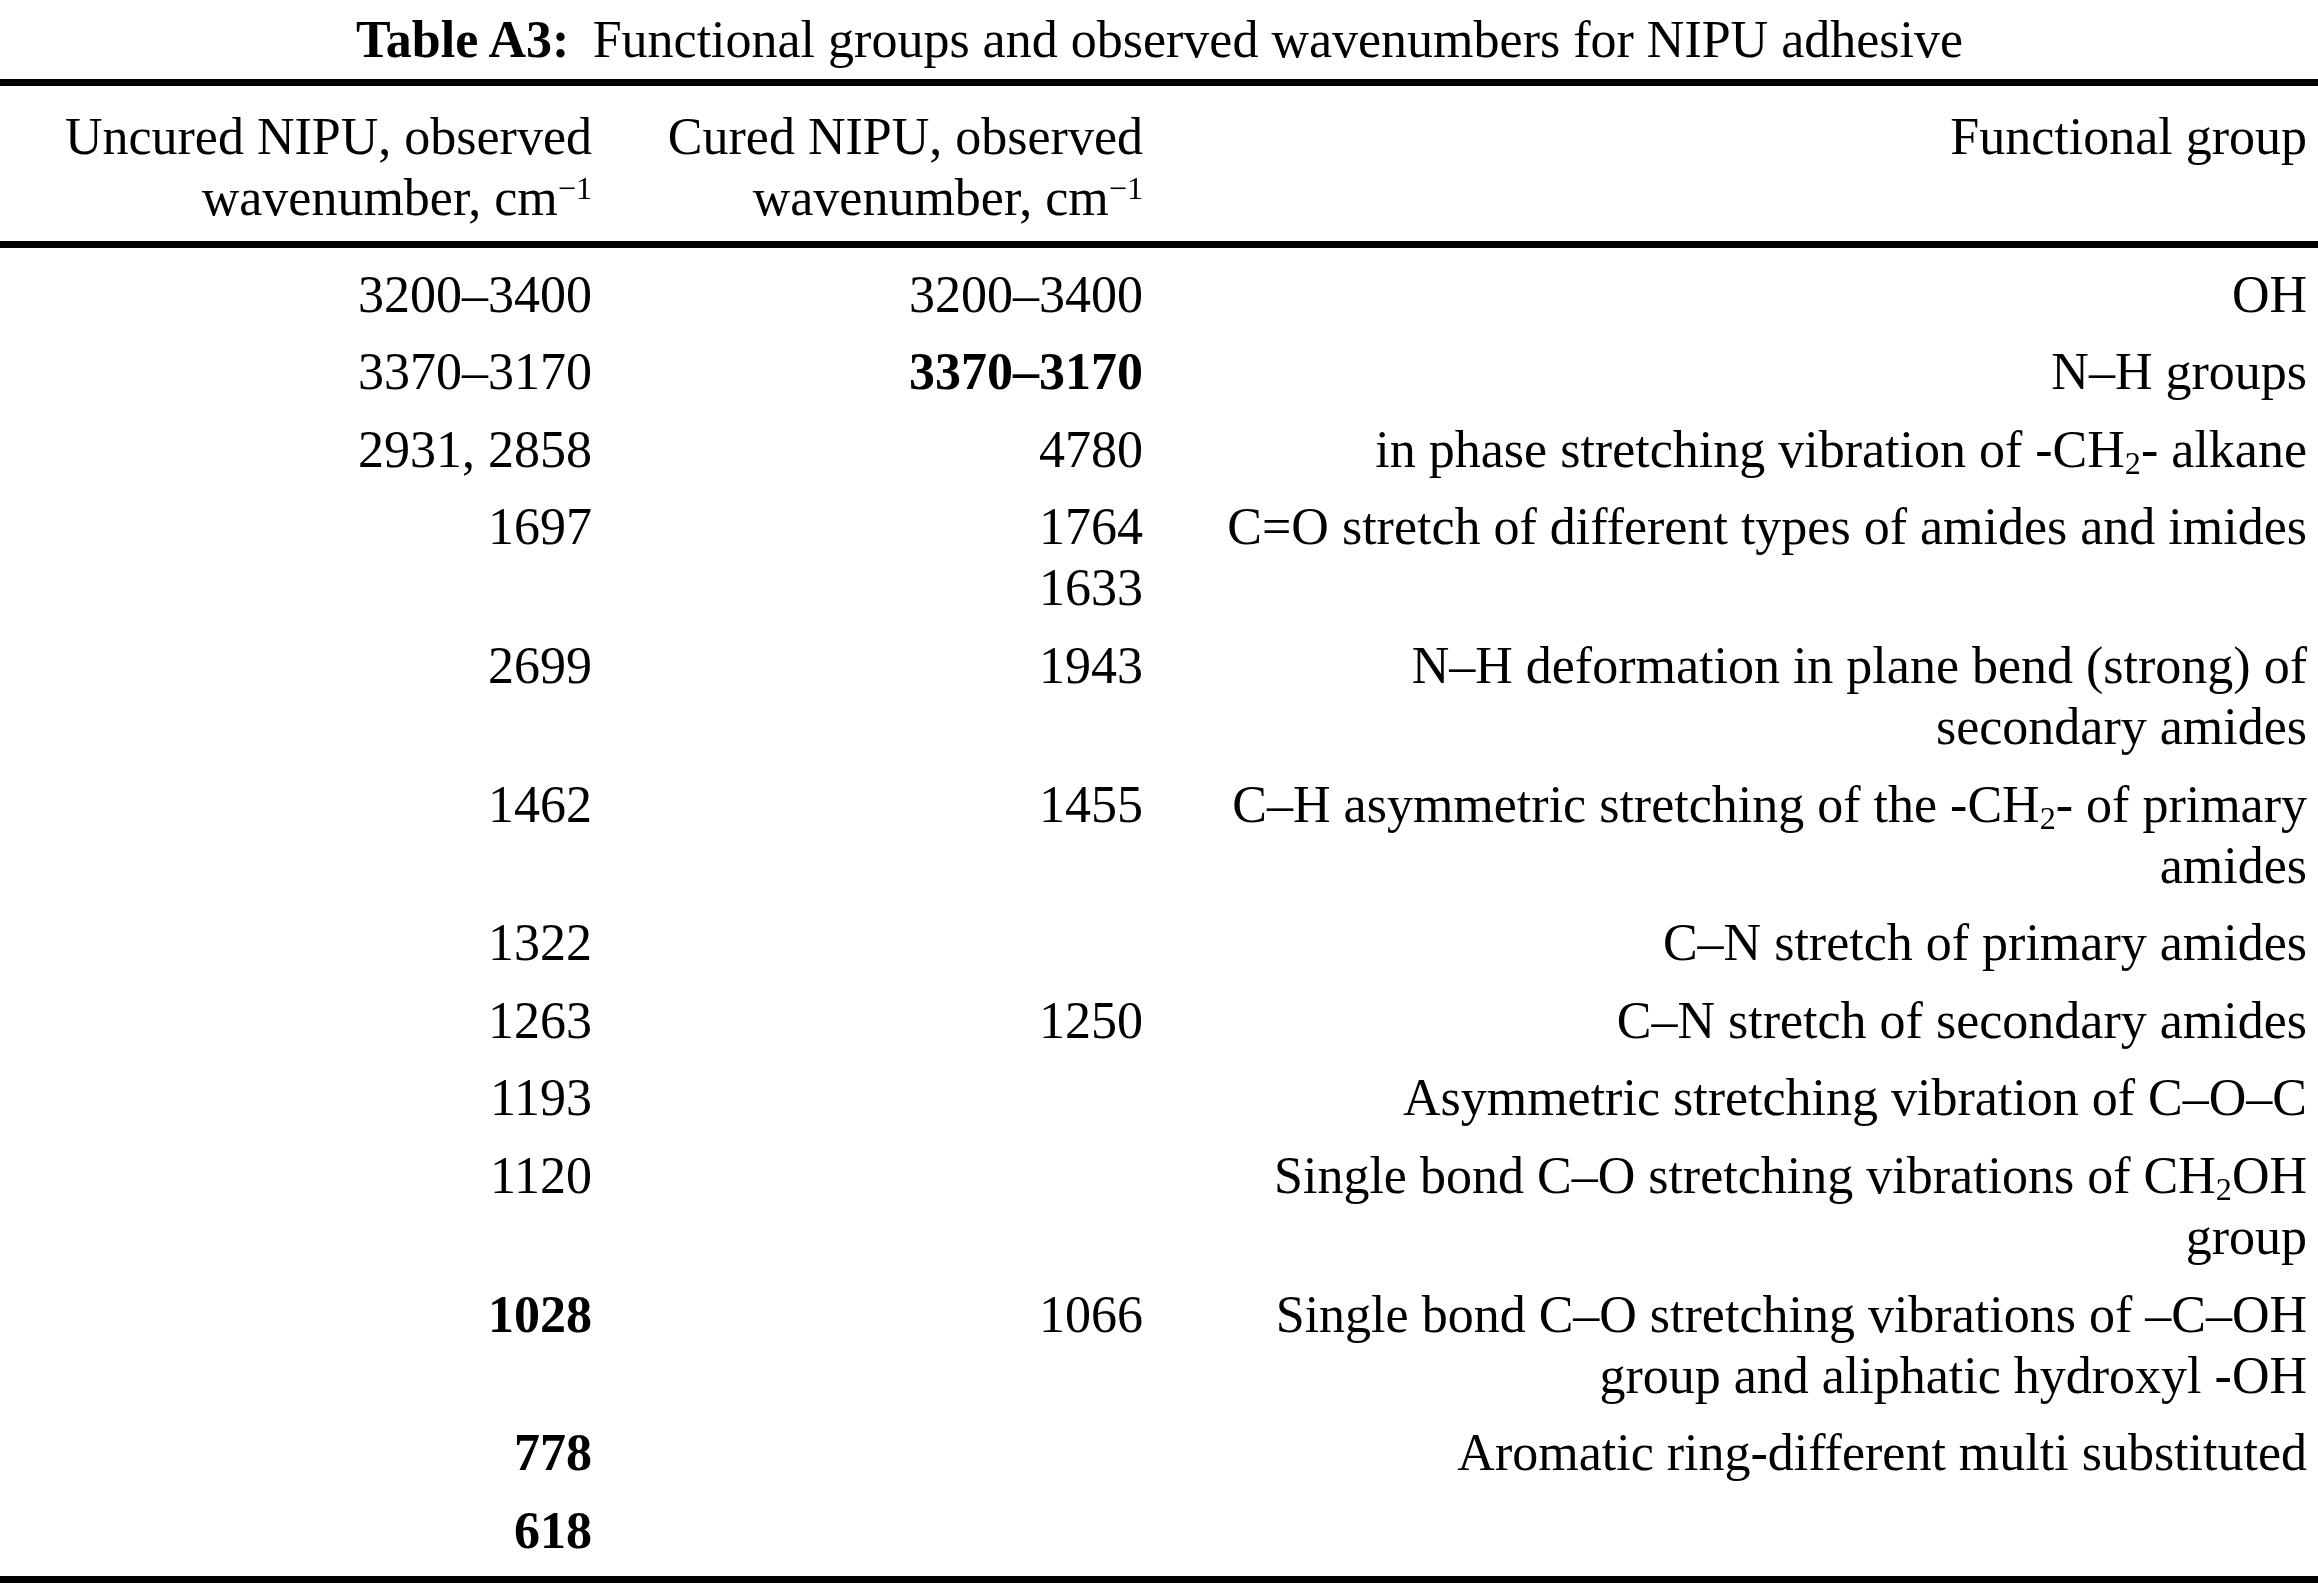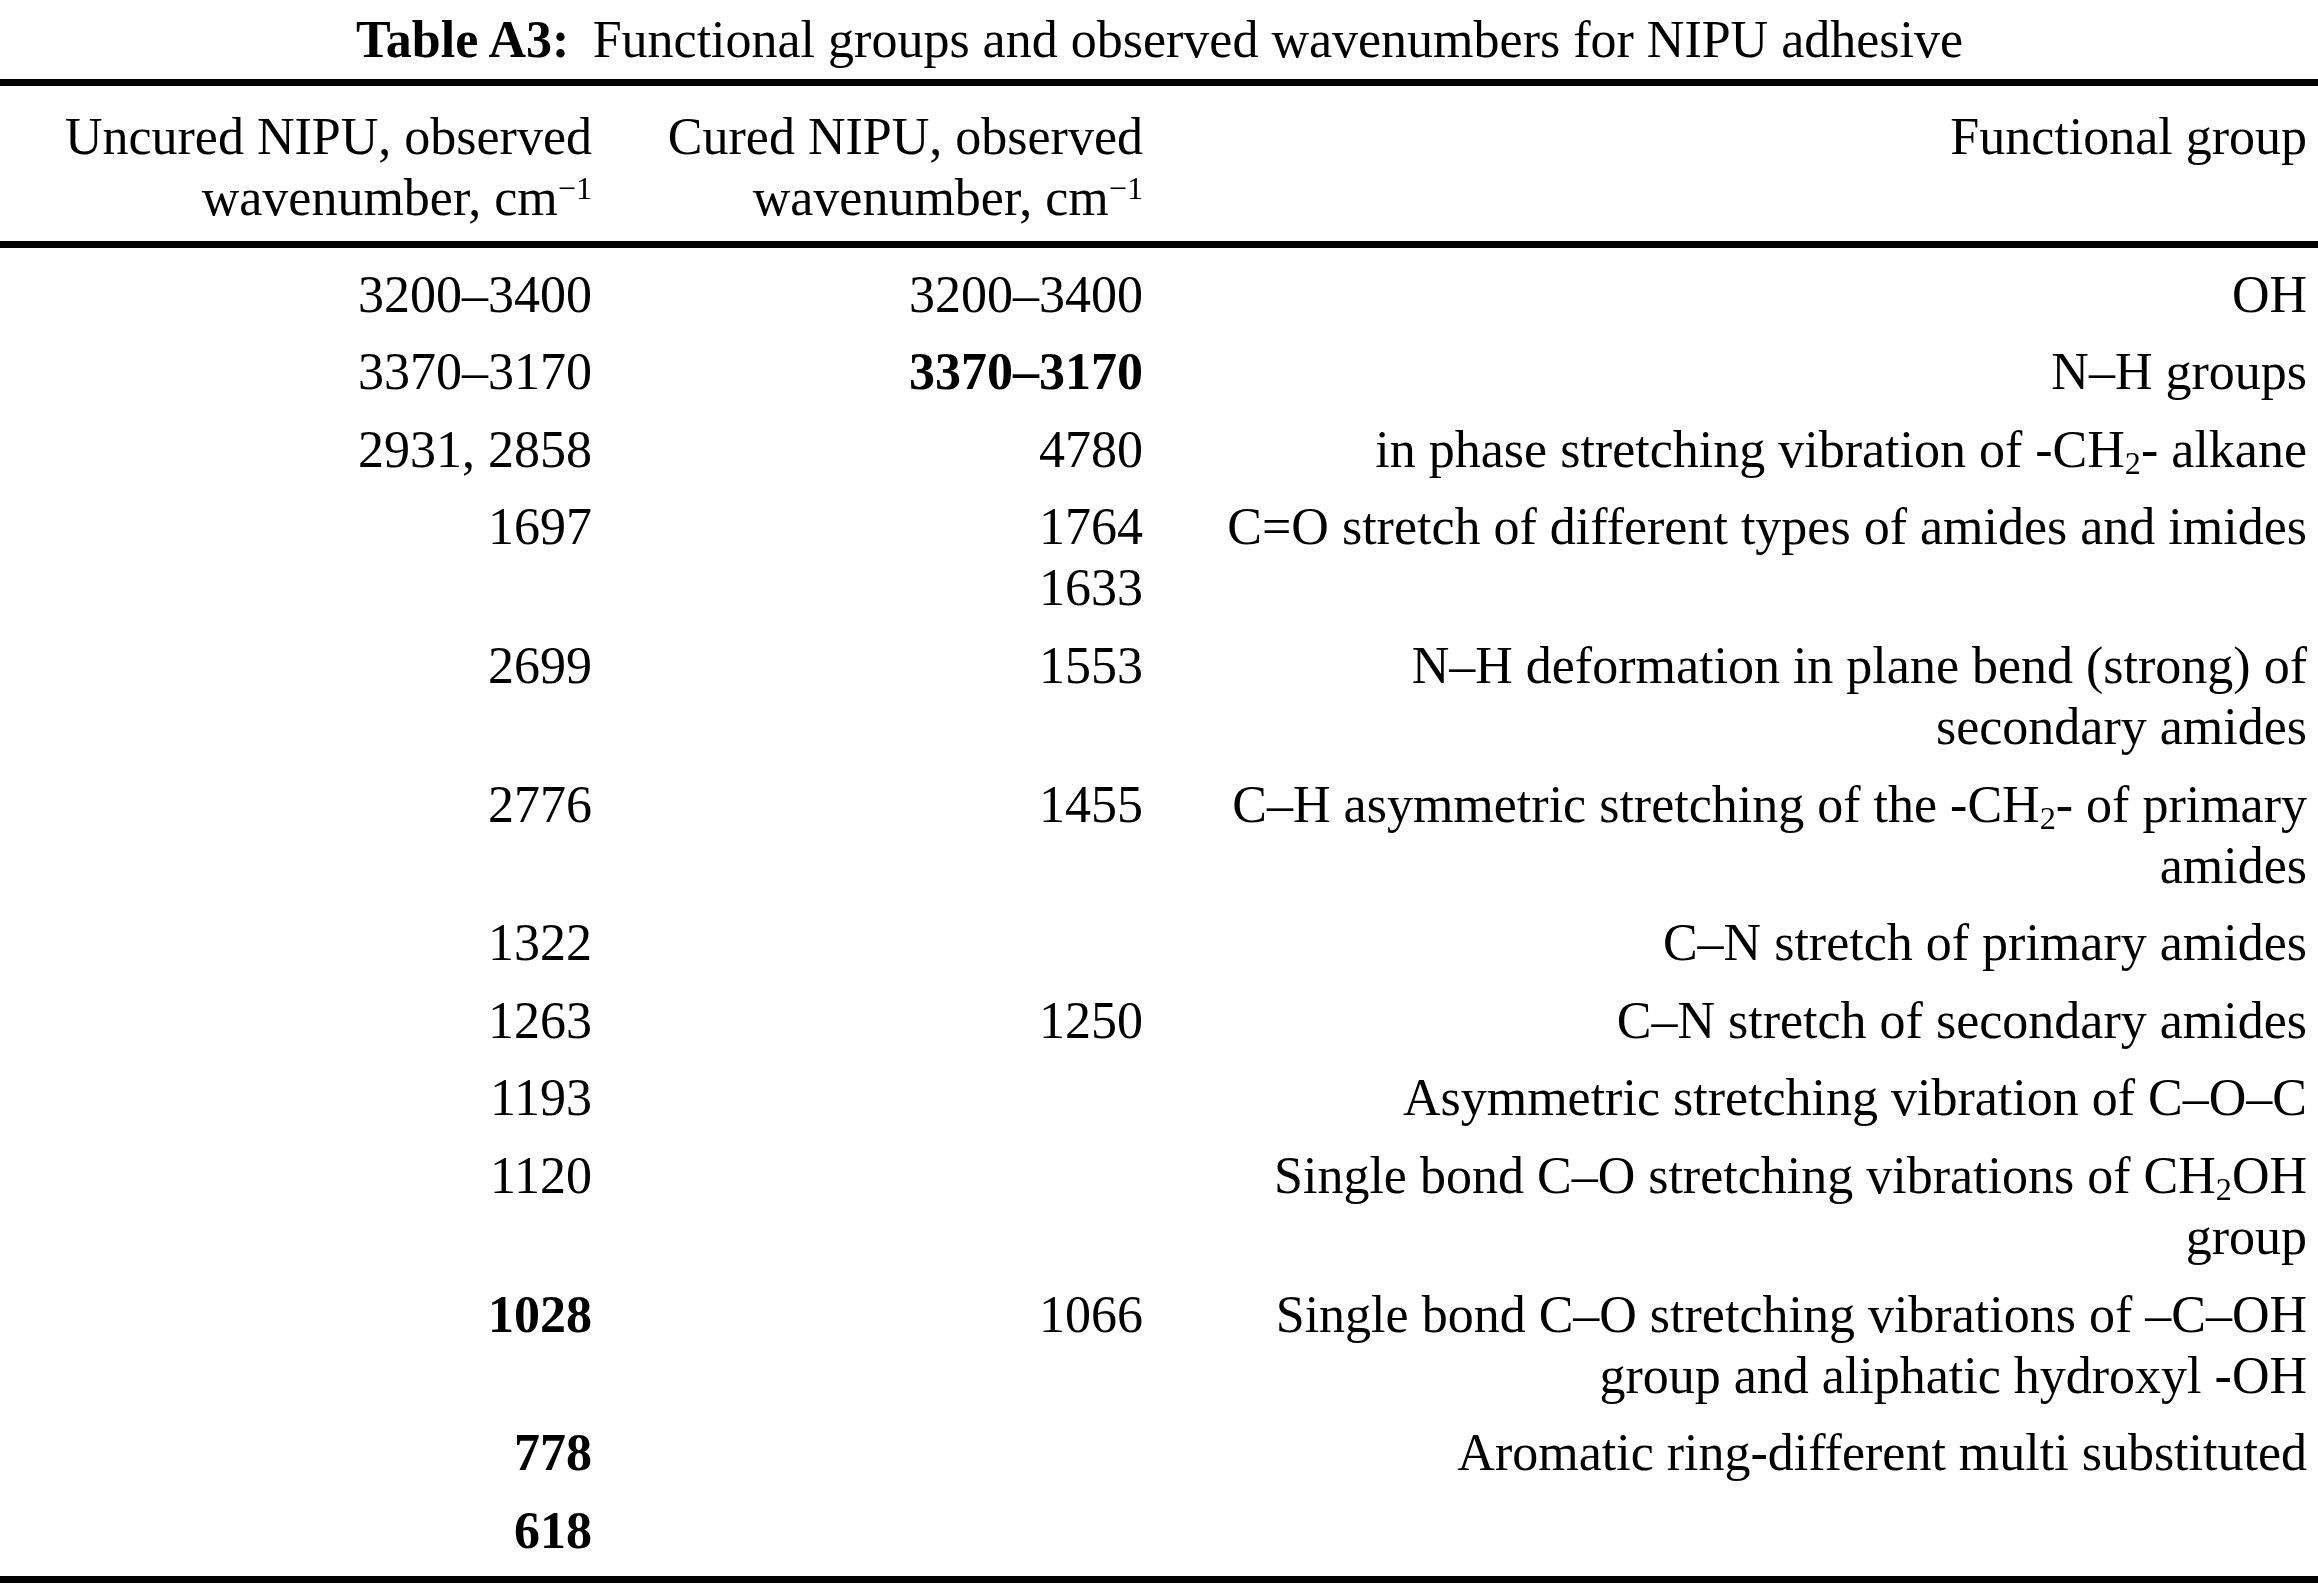--- a/index.html
+++ b/index.html
@@ -93,25 +93,25 @@
     <td>4780</td>
     <td>in phase stretching vibration of -CH<sub>2</sub>- alkane</td>
   </tr>
         <tr>
     <td>1697</td>
     <td>1764<br>1633</td>
     <td>C=O stretch of different types of amides and imides</td>
   </tr>
         <tr>
     <td>2699</td>
-    <td>1553</td>
+    <td>1943</td>
     <td>N–H deformation in plane bend (strong) of secondary amides</td>
   </tr>
         <tr>
-    <td>2776</td>
+    <td>1462</td>
     <td>1455</td>
     <td>C–H asymmetric stretching of the -CH<sub>2</sub>- of primary amides</td>
   </tr>
         <tr>
     <td>1322</td>
     <td></td>
     <td>C–N stretch of primary amides</td>
   </tr>
         <tr>
     <td>1263</td>

